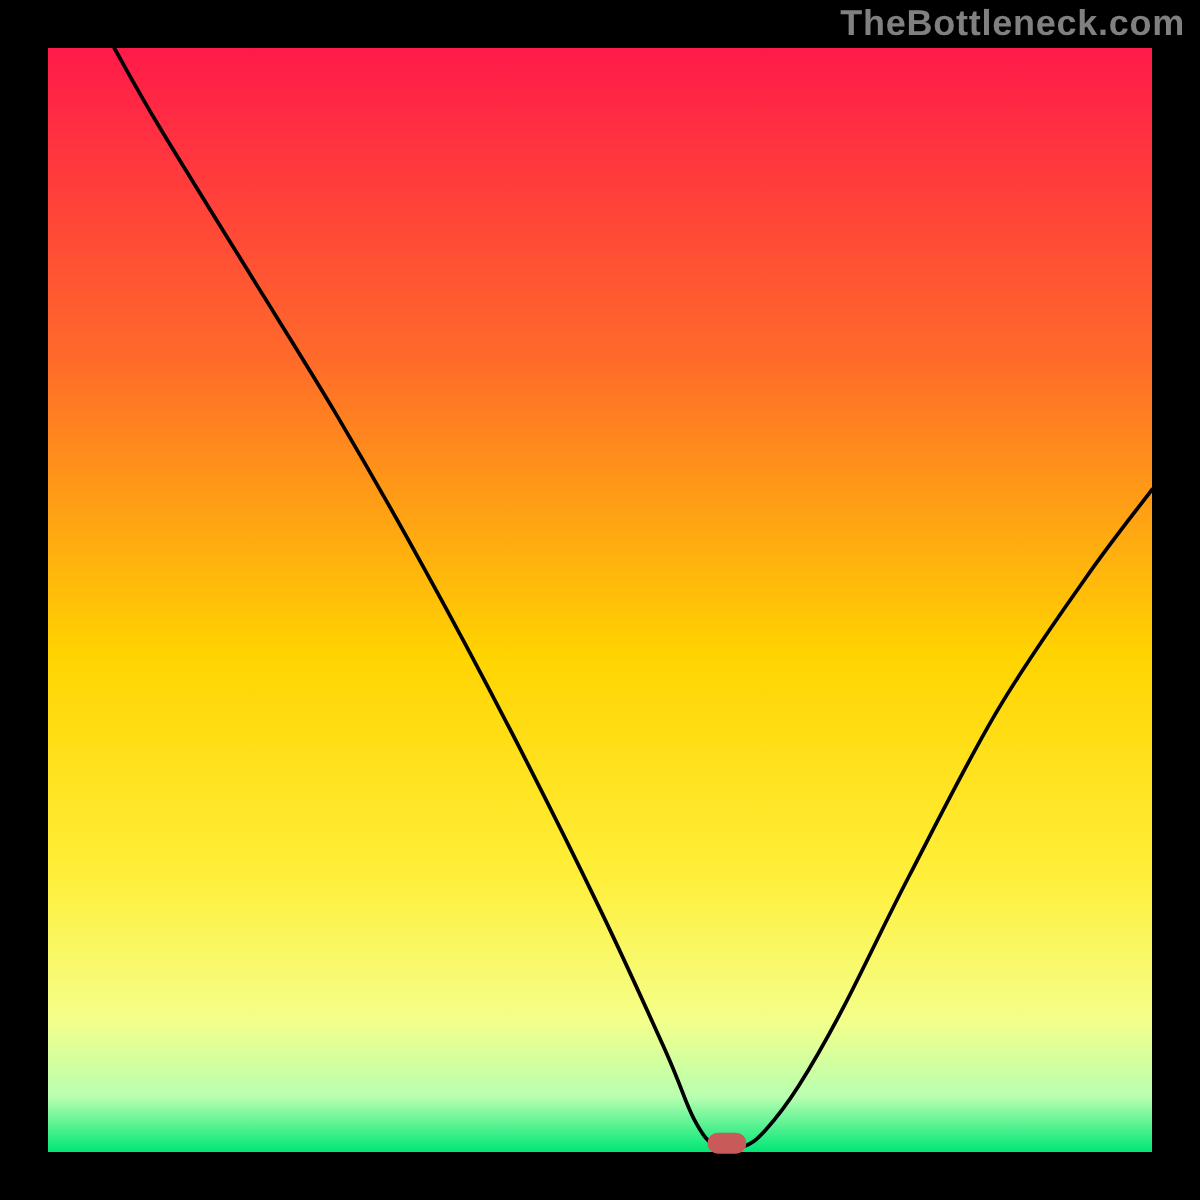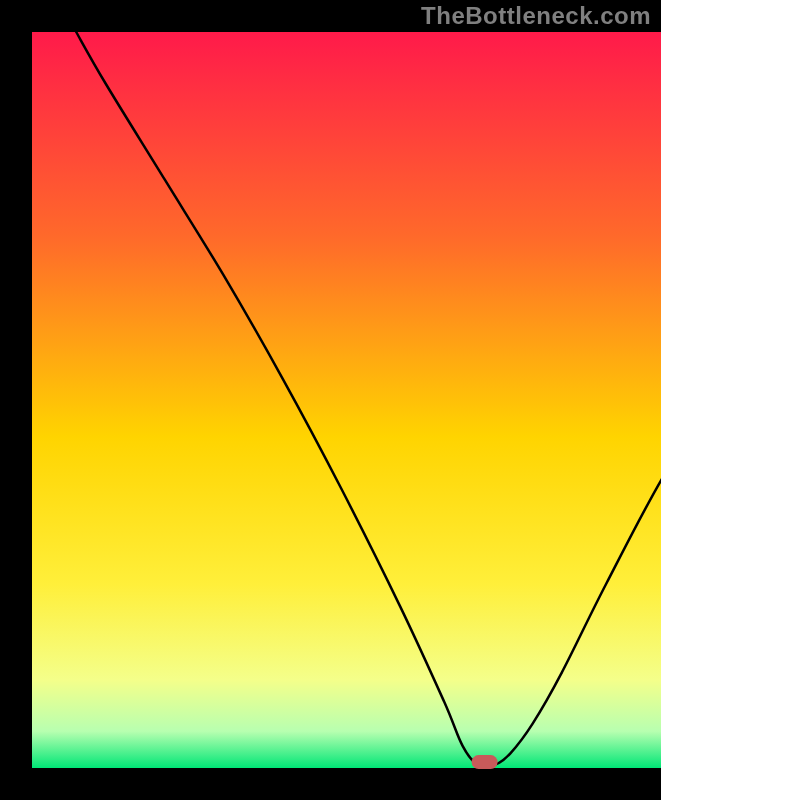--- a/index.html
+++ b/index.html
@@ -1,21 +1,21 @@
 <!DOCTYPE html>
 <html><head>
 <meta charset="utf-8">
 <style>
   body {
     margin: 0;
     padding: 0;
     background: #fff;
   }
   .container {
-    width: 661px;
+    width: 800px;
     height: 800px;
     position: relative;
     overflow: hidden;
   }
   svg {
     display: block;
   }
   .watermark {
     position: absolute;
     top: 2px;

